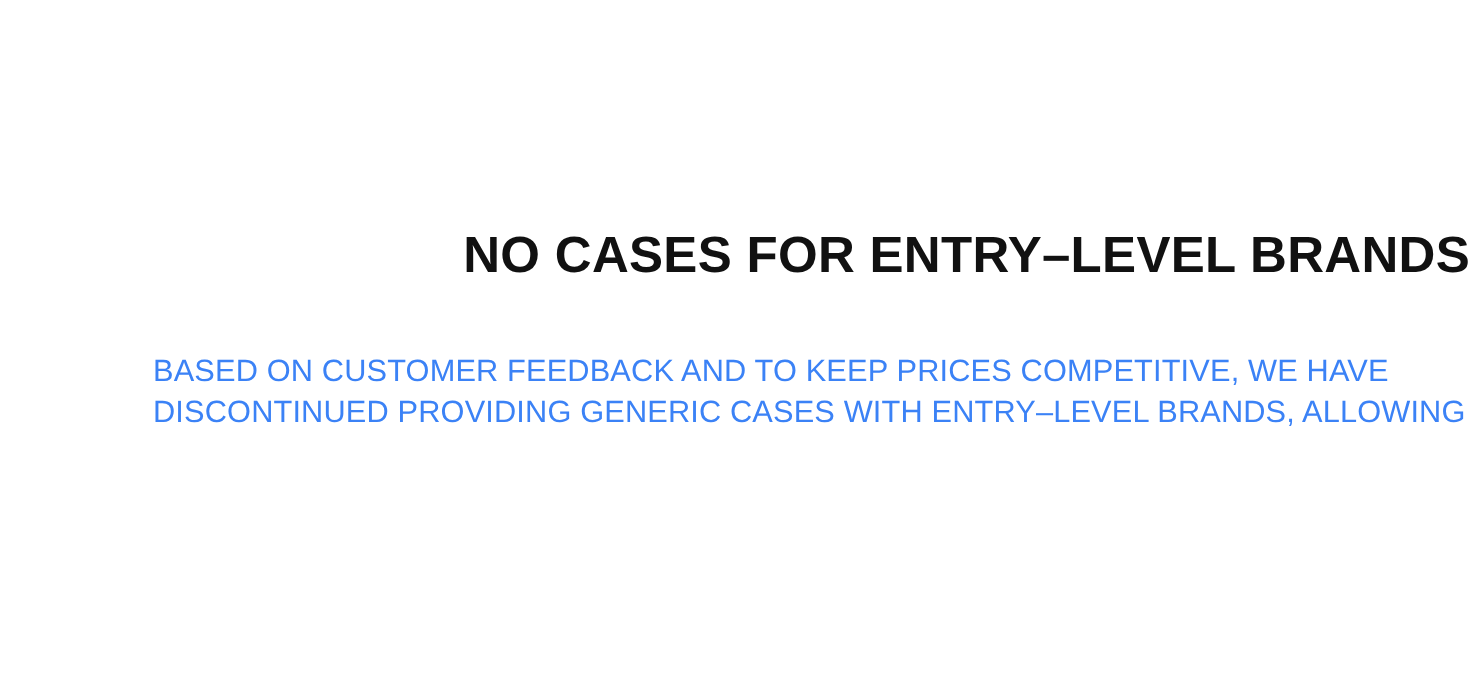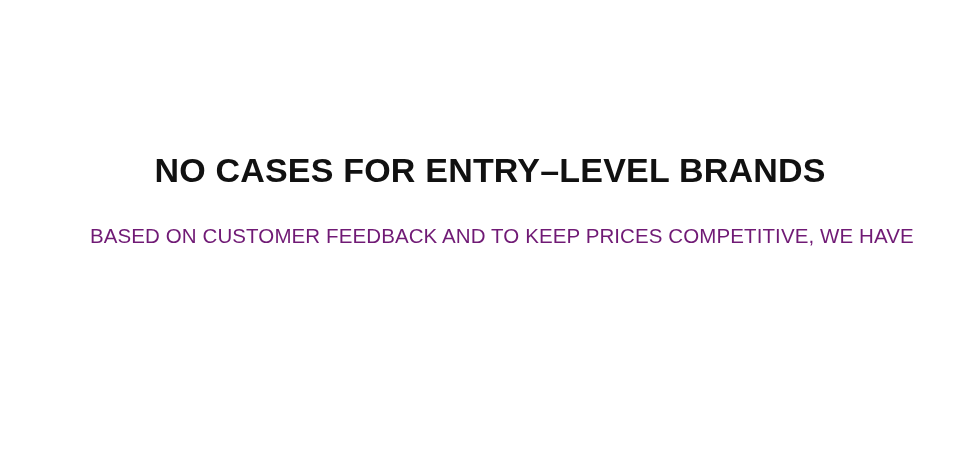--- a/index.html
+++ b/index.html
@@ -36,54 +36,55 @@
     left: 0;
     top: 148px;
     width: 980px;
     margin: 0;
     font-family: "Liberation Sans", sans-serif;
     font-size: 34px;
     font-weight: 700;
     line-height: 44px;
     letter-spacing: 0.2px;
     color: #111111;
-    text-align: center;
+    text-align: right;
     text-transform: uppercase;
     white-space: nowrap;
     -webkit-font-smoothing: antialiased;
   }
 
   .banner-body {
     position: absolute;
     left: 90px;
     top: 222px;
     width: 800px;
-    margin: 0;
+    margin: 12px;
     font-family: "Liberation Sans", sans-serif;
     font-size: 20.5px;
     font-weight: 400;
     line-height: 27px;
     letter-spacing: 0.1px;
-    color: #701a75;
+    color: #3b82f6;
     text-transform: uppercase;
   }
 
   .body-line {
     display: block;
     white-space: nowrap;
   }
 </style>
 </head>
 <body>
 
 <div class="promo-banner">
 
   <div class="content-block">
 
     <h1 class="banner-heading">NO CASES FOR ENTRY–LEVEL BRANDS</h1>
 
     <p class="banner-body">
       <span class="body-line">BASED ON CUSTOMER FEEDBACK AND TO KEEP PRICES COMPETITIVE, WE HAVE</span>
+      <span class="body-line">DISCONTINUED PROVIDING GENERIC CASES WITH ENTRY–LEVEL BRANDS, ALLOWING</span>
     </p>
 
   </div>
 
 </div>
 
 </body></html>

